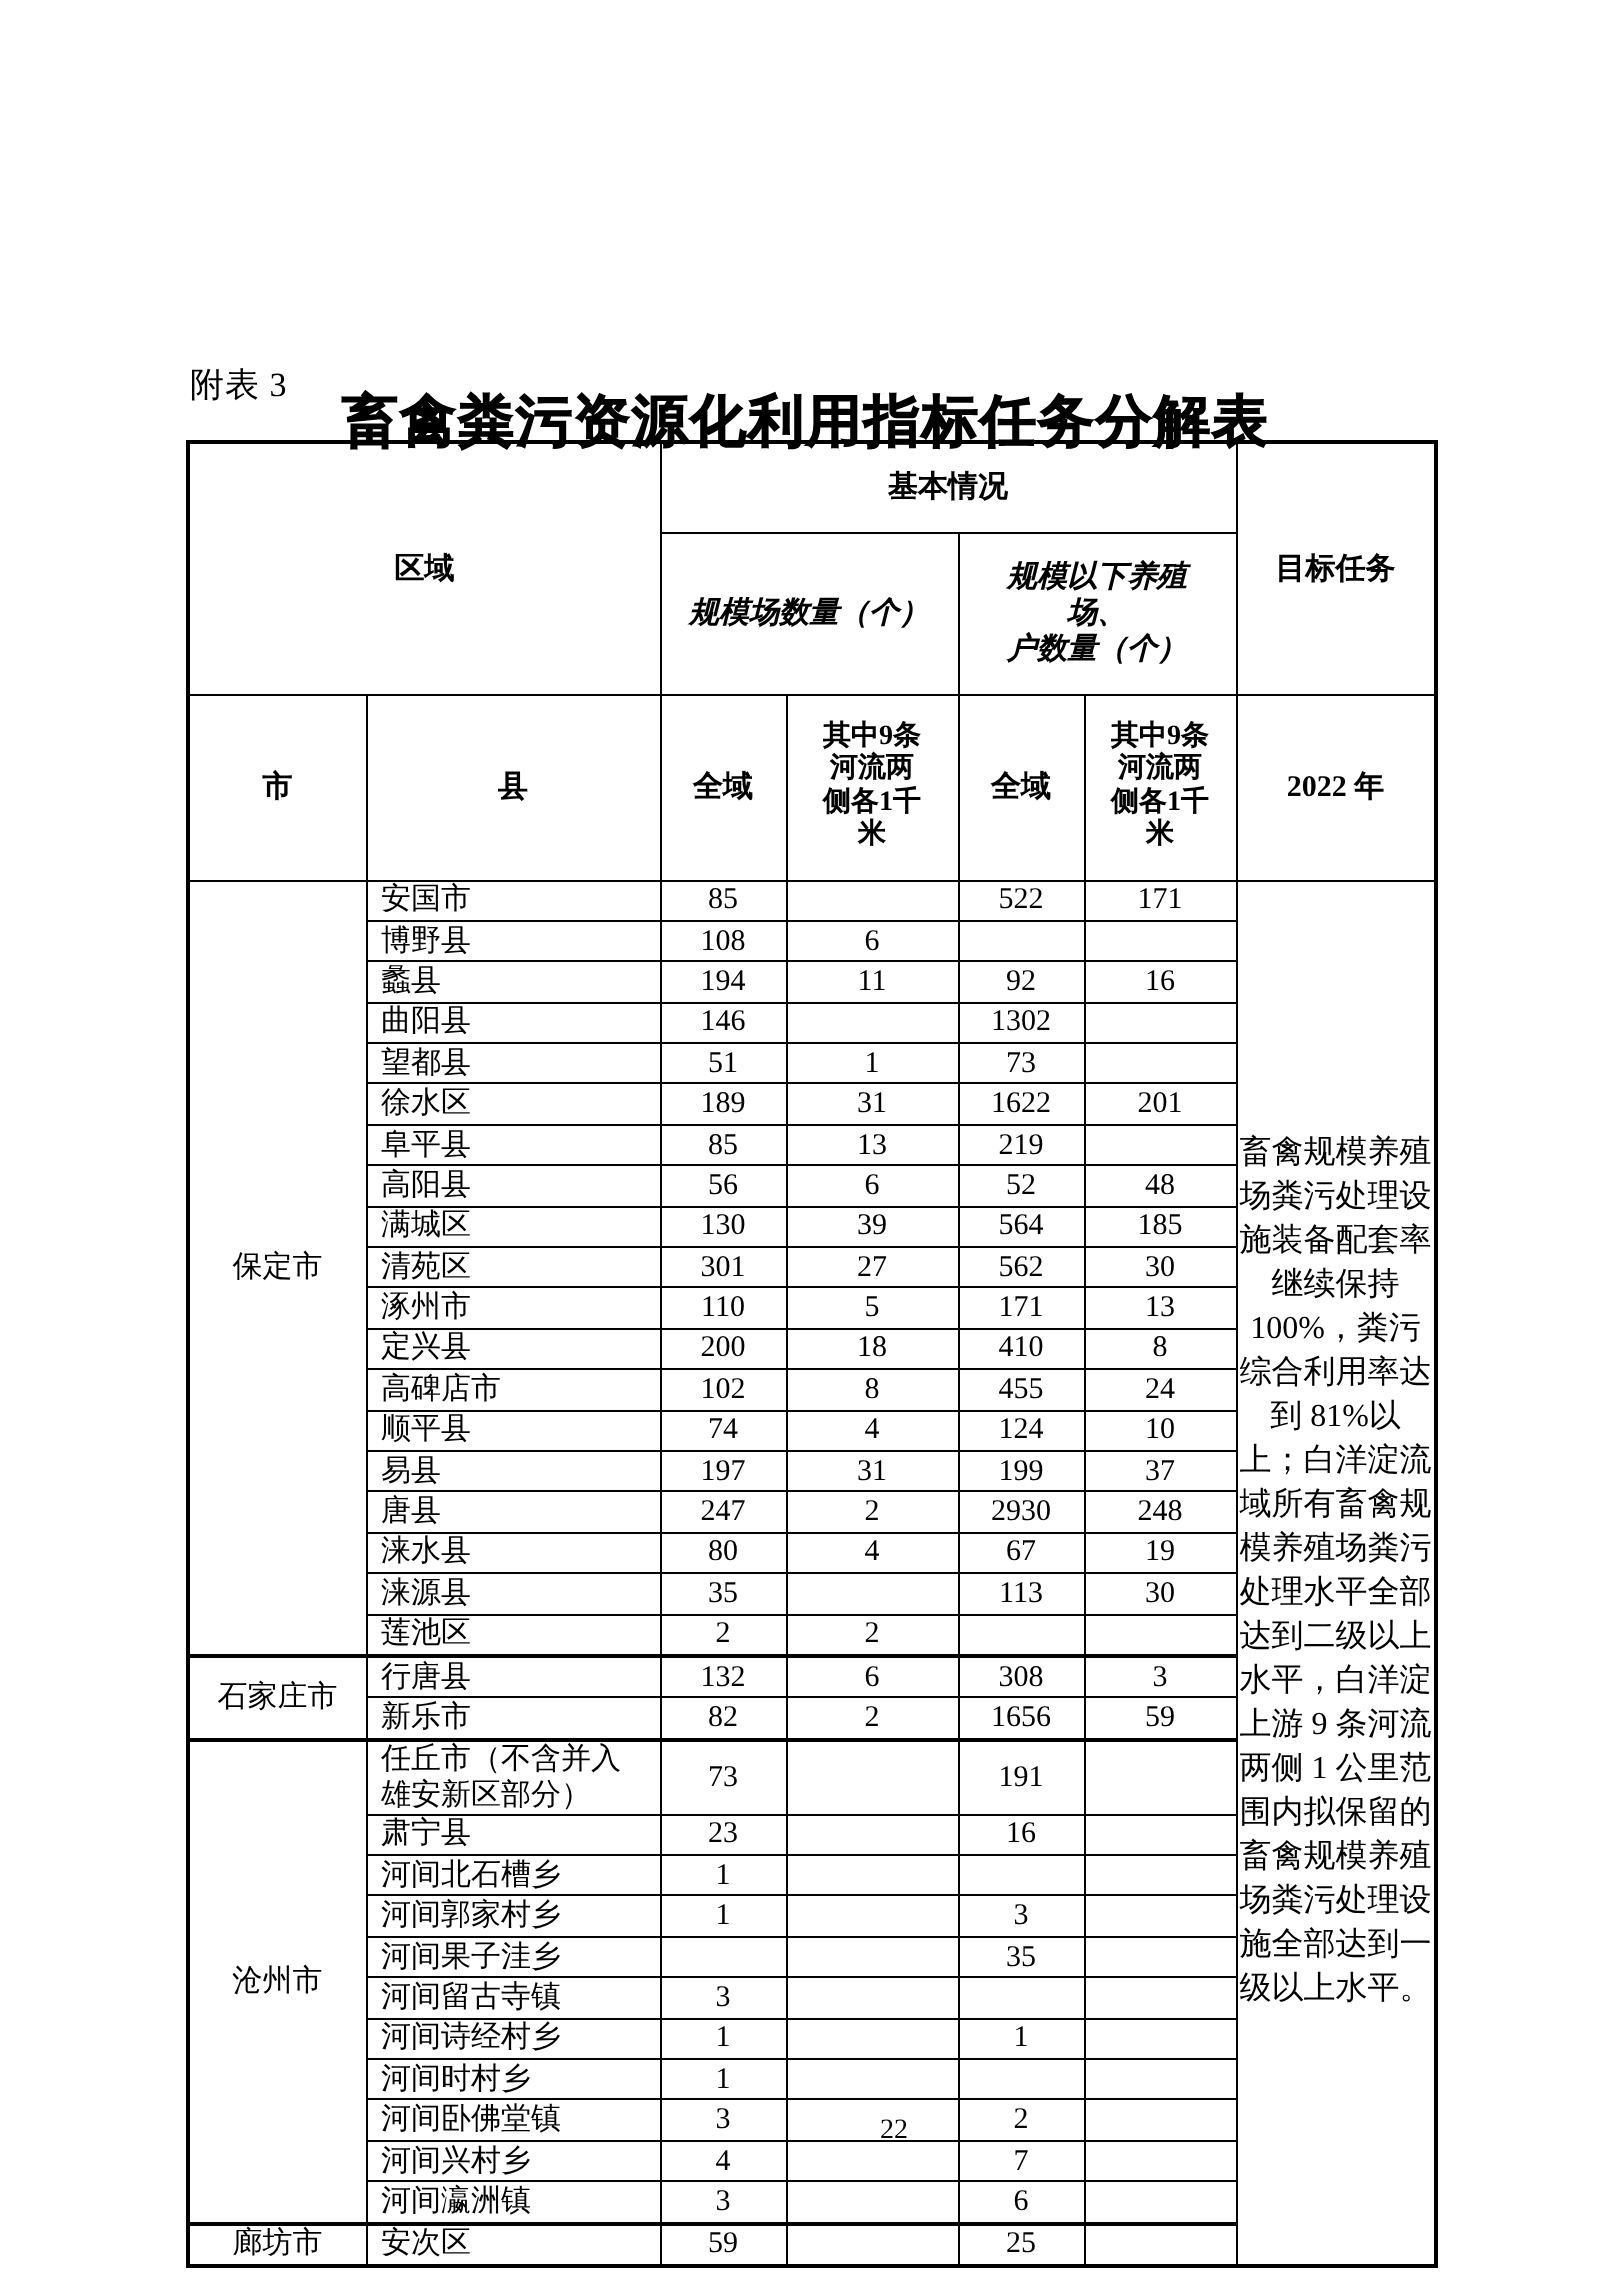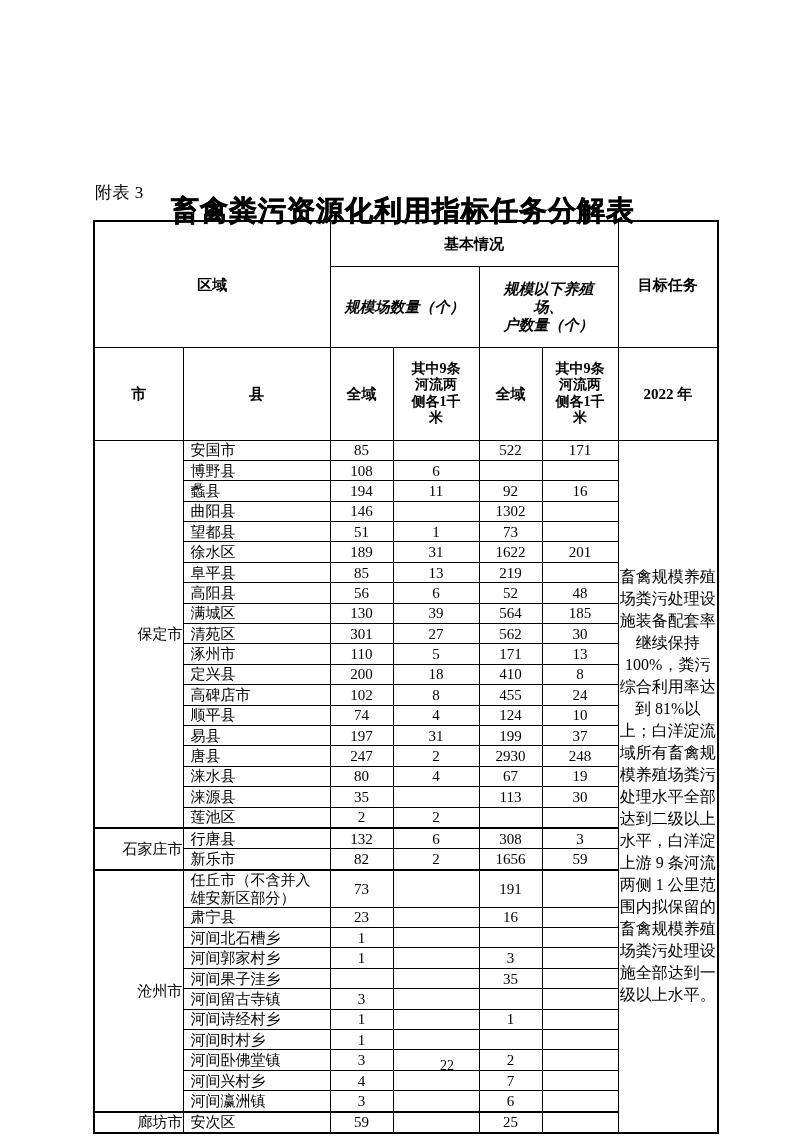--- a/index.html
+++ b/index.html
@@ -37,21 +37,21 @@
   }
   thead tr.hrow1 { height: 24px; }
   thead tr.hrow2 { height: 30px; font-style: italic; }
   thead tr.hrow3 { height: 71px; }
   th.multiline { white-space: pre-line; }
   th.small-header { font-size: 14px; line-height: 1.17; white-space: pre-line; }
   tbody td {
     height: 19.4px; font-size: 15px; line-height: 18px;
     padding: 0; vertical-align: middle;
   }
-  td.city-cell { text-align: right; }
+  td.city-cell { text-align: center; }
   td.county-cell { text-align: left; padding: 0 8px 0 7px; }
   td.value-cell { text-align: center; }
   td.target-cell {
     text-align: center; vertical-align: middle;
     font-size: 16px; line-height: 22px; padding: 0 1px;
   }
   tbody tr.group-start td { border-top: 2px solid #000; }
   .page-number {
     position: absolute; left: 0; top: 1058px; width: 806px;
     text-align: center; font-size: 14px; margin-left: 44px;

